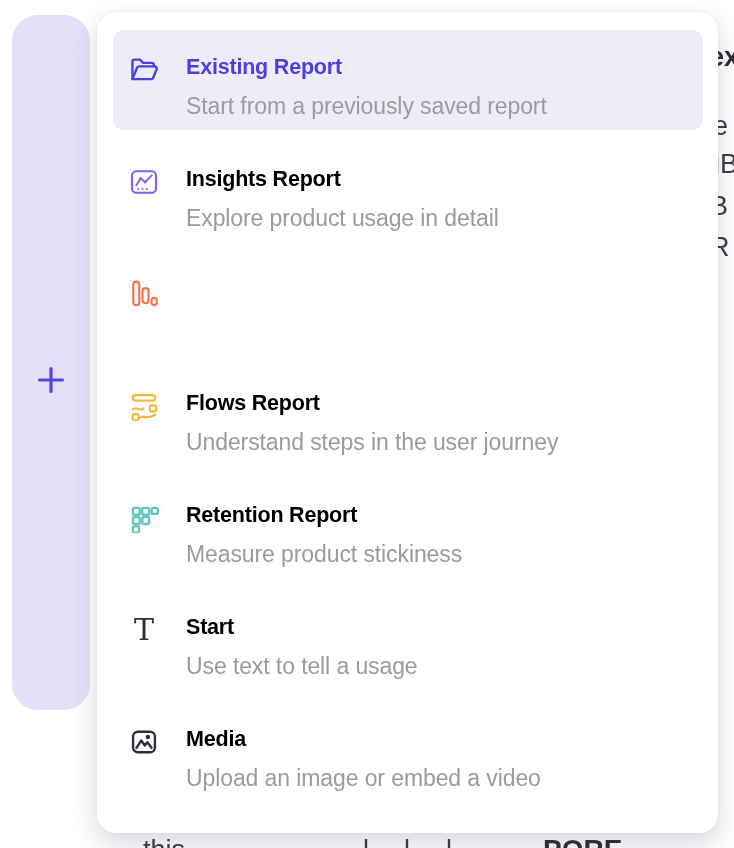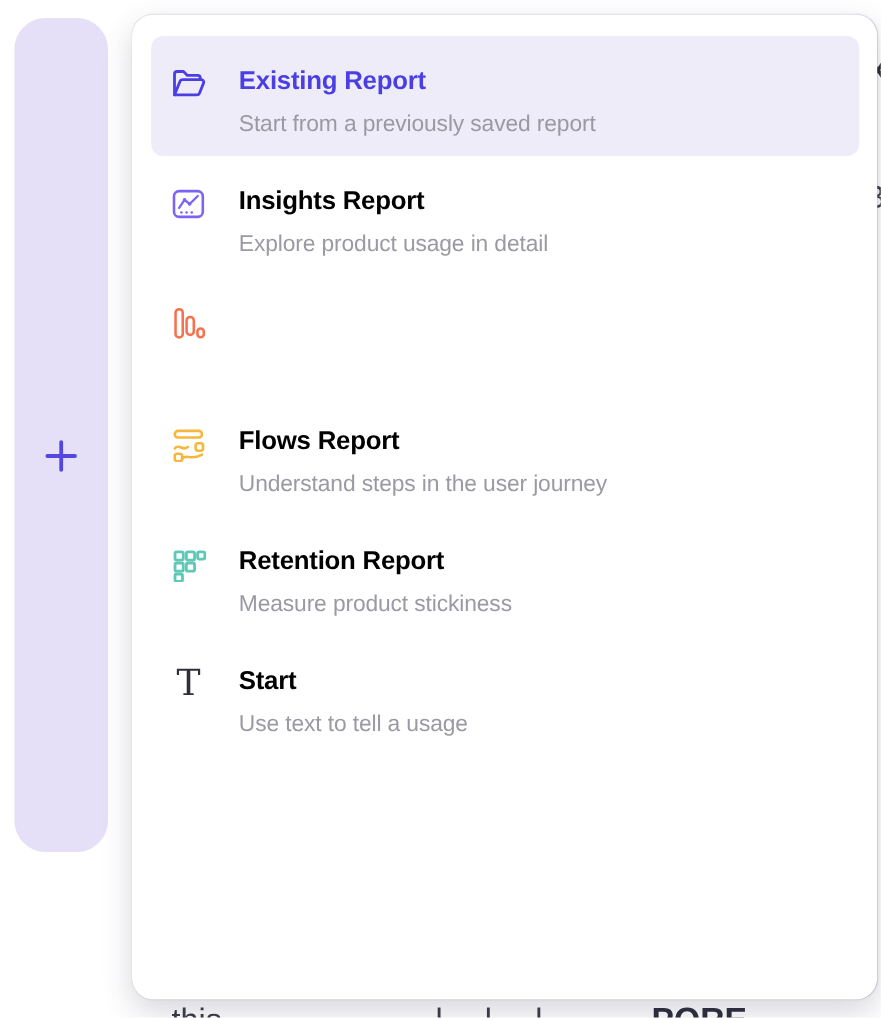--- a/index.html
+++ b/index.html
@@ -31,43 +31,43 @@
   .f-r3 { left:710px; top:191px; }
   .f-r4 { left:710px; top:232px; }
   .f-b0 { left:143px; top:835px; }
   .f-b1 { left:363px; top:835px; }
   .f-b2 { left:404px; top:835px; }
   .f-b3 { left:446px; top:835px; }
   .f-b4 { left:543px; top:834px; font-size:28px; }
 
   
   .popup {
-    position:absolute; left:110px; top:12px; width:621px; height:821px;
+    position:absolute; left:97px; top:12px; width:621px; height:821px;
     background:#ffffff; border-radius:18px;
     box-shadow:0 10px 26px rgba(55,55,90,0.20), 0 0 1px rgba(55,55,90,0.25);
     padding:18px 15px 18px 16px;
-    display:flex; flex-direction:column; 
+    display:flex; flex-direction:column; gap:12px;
   }
   .item {
     height:100px; border-radius:10px; display:flex; align-items:flex-start;
     cursor:pointer;
   }
   .item.selected { background:#EFECFA; }
   .item .icon {
     width:32px; height:32px; margin-left:15px; margin-top:24px;
     display:flex; align-items:center; justify-content:center; flex:0 0 auto;
   }
   .item .txt { margin-left:26px; margin-top:25px; display:flex; flex-direction:column; }
   .item .title {
     font-size:21.5px; font-weight:700; color:#000000; letter-spacing:-0.2px;
     line-height:1.15;
   }
   .item.selected .title { color:#4B3FE4; }
   .item .sub {
-    margin-top:14px; font-size:19px; font-weight:400; color:#9B9AA3;
+    margin-top:14px; font-size:23px; font-weight:400; color:#9B9AA3;
     letter-spacing:-0.1px; line-height:1.1;
   }
   .t-glyph {
     font-family:"DejaVu Serif", serif; font-size:30px; line-height:28px;
     color:#2F2F3A; font-weight:500;
   }
 </style>
 </head>
 <body>
 
@@ -169,14 +169,27 @@
   <div class="item">
     <span class="icon">
       <span class="t-glyph">T</span>
     </span>
     <div class="txt">
       <div class="title">Start</div>
       <div class="sub">Use text to tell a usage</div>
     </div>
   </div>
 
+  <div class="item">
+    <span class="icon">
+      <svg width="30" height="30" viewBox="0 0 28 28" fill="none">
+        <rect x="3.8" y="4.4" width="20.4" height="19.2" rx="4.5" stroke="#2F2F3A" stroke-width="2.2"></rect>
+        <circle cx="17.6" cy="9.4" r="2.1" fill="#2F2F3A"></circle>
+        <path d="M7 19.4 L11.4 12.6 L14.8 17.2 L17.2 14.2 L21 19.4" stroke="#2F2F3A" stroke-width="2.2" stroke-linecap="round" stroke-linejoin="round"></path>
+      </svg>
+    </span>
+    <div class="txt">
+      <div class="title">Media</div>
+      <div class="sub">Upload an image or embed a video</div>
+    </div>
+  </div>
 
 </div>
 
 </body></html>

